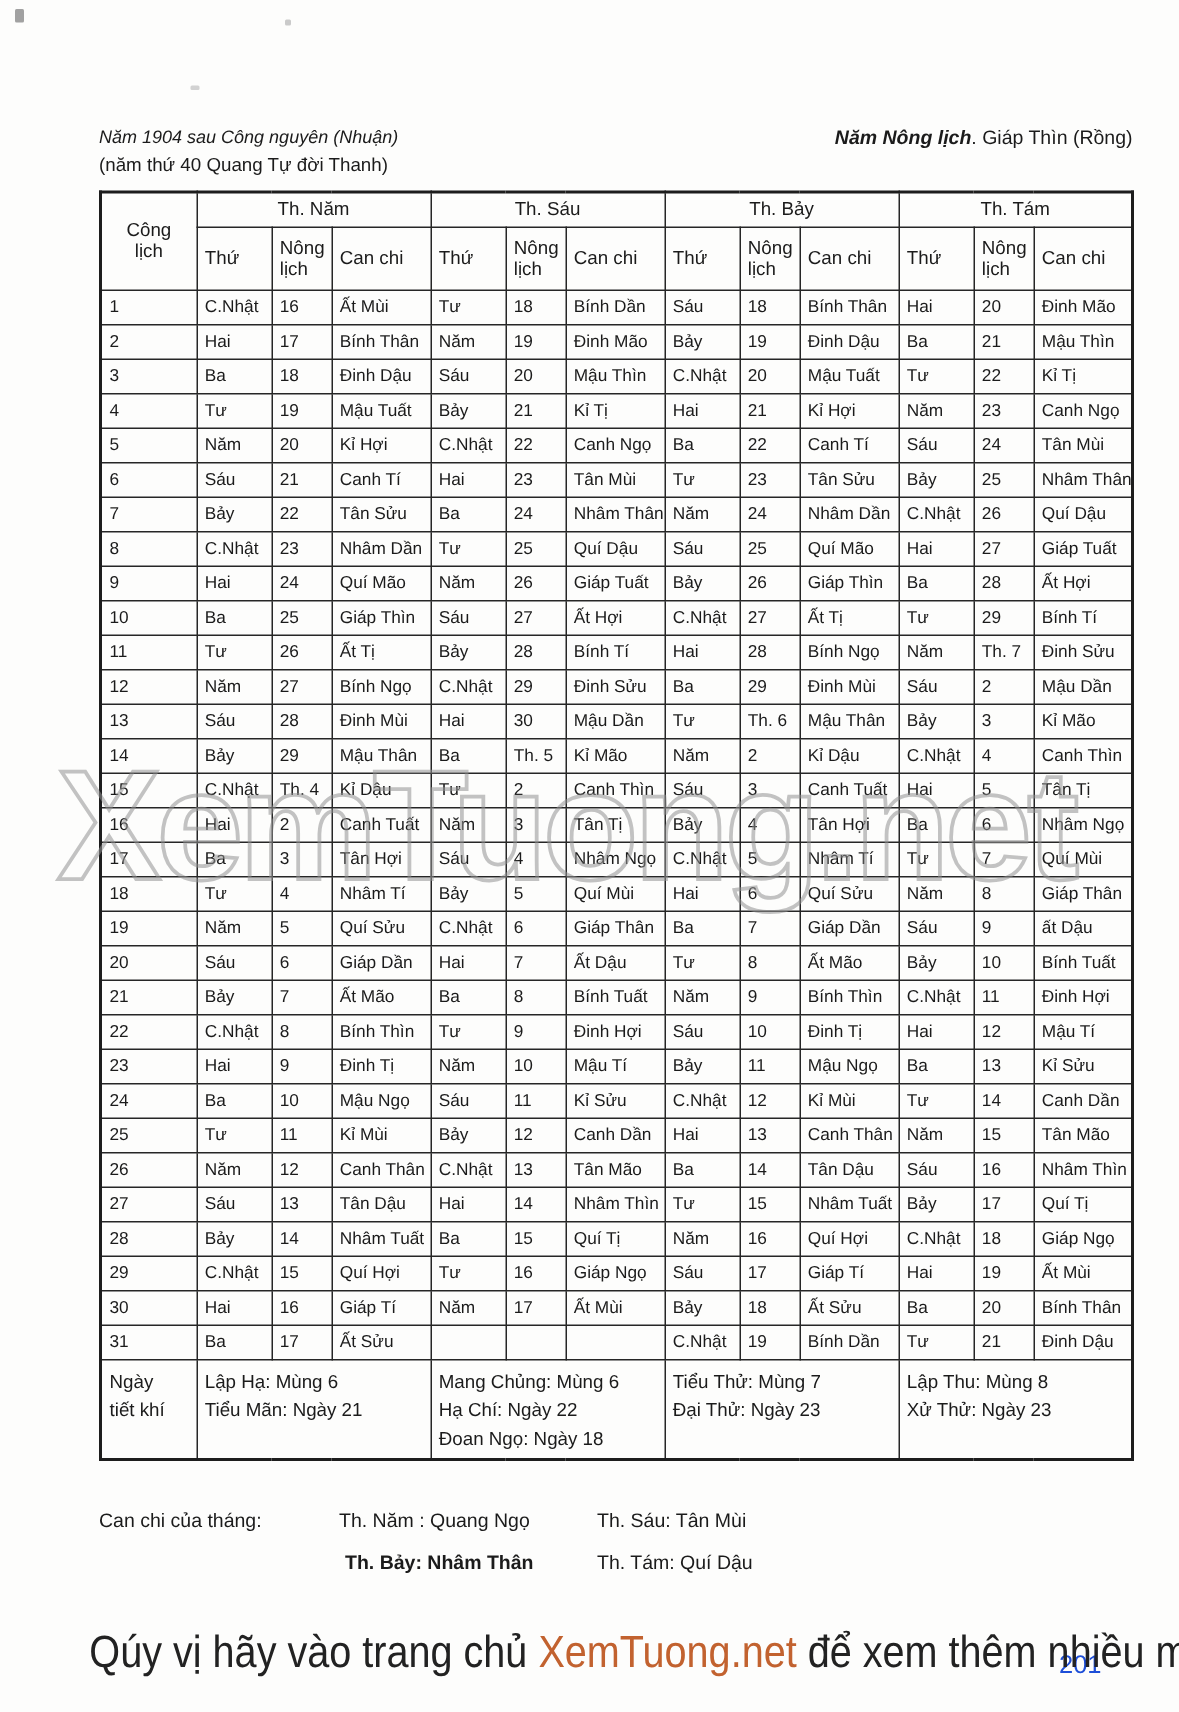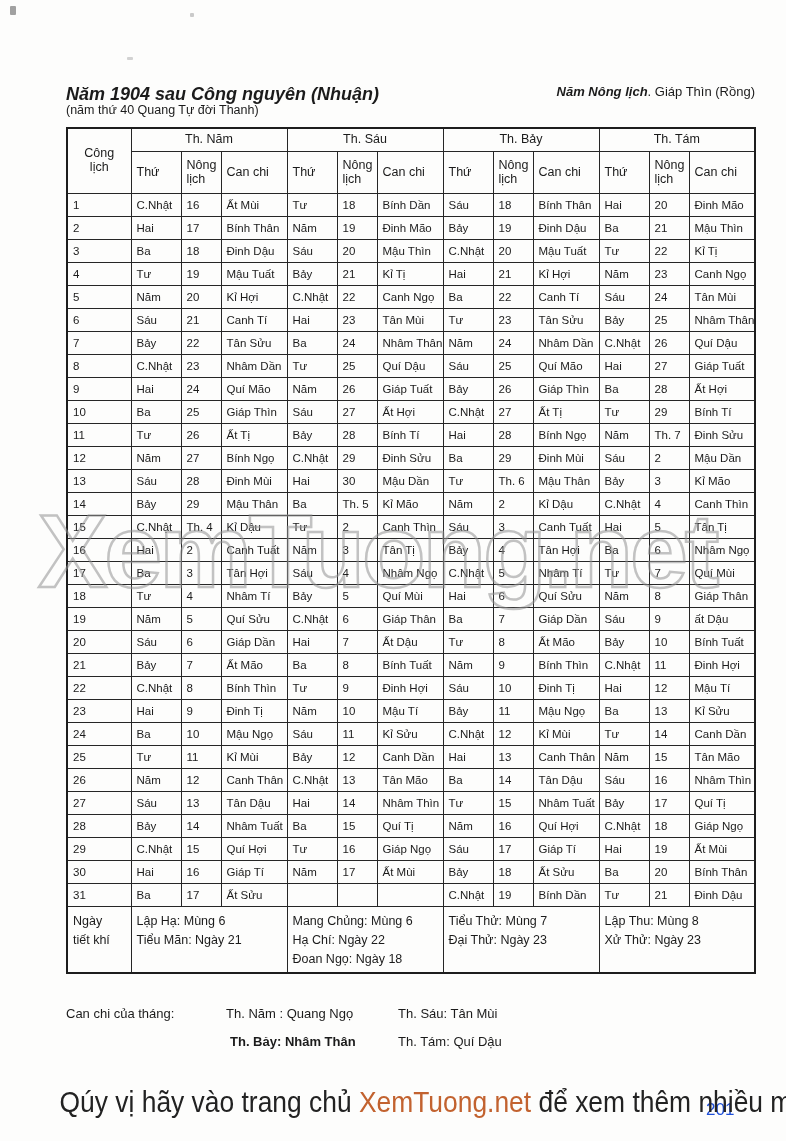--- a/index.html
+++ b/index.html
@@ -1,21 +1,21 @@
 <!DOCTYPE html>
 <html><head>
 <meta charset="utf-8">
 <style>
   html,body { margin:0; padding:0; }
   body {
     width:786px; height:1141px; background:#fdfdfc; position:relative;
     font-family:"Liberation Sans", sans-serif; color:#1b1b1b; overflow:hidden;
   }
   .titles { position:absolute; top:84px; left:66px; right:31px; }
-  .title-left { position:absolute; left:0; top:0; font-size:18px; font-weight:bold; font-style:italic; white-space:nowrap; }
+  .title-left { position:absolute; left:0; top:0; font-size:12px; font-weight:normal; font-style:italic; white-space:nowrap; }
   .title-left-sub { position:absolute; left:0; top:19px; font-size:12.5px; white-space:nowrap; }
   .title-right { position:absolute; right:0; top:0; font-size:13px; white-space:nowrap; }
   .title-right b { font-style:italic; }
 
   table.cal {
     position:absolute; left:66px; top:127px; width:689px;
     border-collapse:collapse; table-layout:fixed;
     font-size:11.5px;
   }
   table.cal th, table.cal td {

